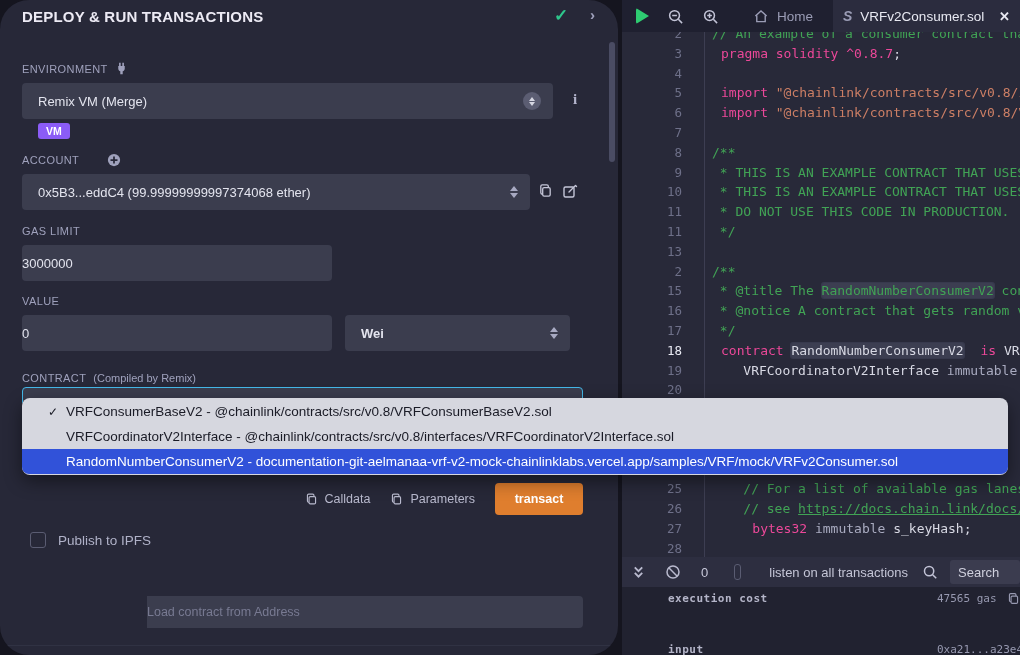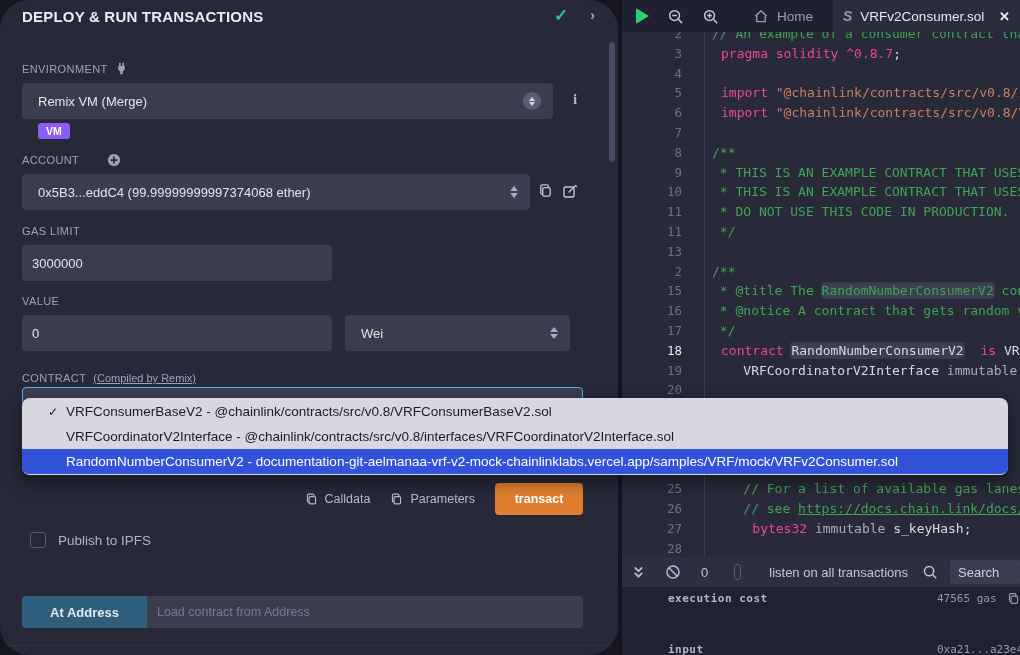--- a/index.html
+++ b/index.html
@@ -9,21 +9,21 @@
   
   .left-panel { position:absolute; left:0; top:0; width:618px; height:655px; background:#272838; overflow:hidden;border-radius:29px; }
   .panel-header { position:absolute; left:0; top:0; width:100%; height:34px; }
   .panel-title { position:absolute; left:22px; top:8px; font-size:15px; font-weight:700; color:#eceaf4; letter-spacing:.2px; }
   .hdr-check { position:absolute; left:554px; top:5px; color:#2ec78c; font-size:17px; font-weight:700; }
   .hdr-chev { position:absolute; left:590px; top:6px; color:#9fa1bc; font-size:15px; font-weight:700; cursor:pointer; }
 
   .fieldlabel { position:absolute; left:22px; font-size:11px; color:#9fa1bc; letter-spacing:.4px; display:flex; align-items:center; gap:7px; }
   .ctl { position:absolute; background:#3b3d4e; border-radius:4px; color:#e3e4ee; font-size:13px; display:flex; align-items:center; }
   .select { cursor:pointer; padding:0 12px 0 16px; justify-content:space-between; }
-  .textinput { border:none; outline:none; padding:0 10px; font-family:"Liberation Sans",sans-serif; }
+  .textinput { border:none; outline:none; padding:0 0; font-family:"Liberation Sans",sans-serif; }
   input.textinput::placeholder { color:#787a92; }
 
   .stepper { display:flex; flex-direction:column; align-items:center; gap:2px; }
   .stepper i { width:0; height:0; border-left:4px solid transparent; border-right:4px solid transparent; }
   .stepper .up { border-bottom:5px solid #a8aac2; }
   .stepper .dn { border-top:5px solid #a8aac2; }
   .stepper-circle { width:18px; height:18px; border-radius:50%; background:#5b5d72; display:flex; flex-direction:column; align-items:center; justify-content:center; gap:1px; }
   .stepper-circle i { width:0; height:0; border-left:3px solid transparent; border-right:3px solid transparent; }
   .stepper-circle .up { border-bottom:4px solid #d6d7e2; }
   .stepper-circle .dn { border-top:4px solid #d6d7e2; }
@@ -152,31 +152,31 @@
 
     <div class="fieldlabel" style="top:225px;">
       <span>GAS LIMIT</span>
     </div>
     <input class="ctl textinput" style="left: 22px; top: 245px; width: 310px; height: 36px;" value="3000000">
 
     <div class="fieldlabel" style="top:295px;">
       <span>VALUE</span>
     </div>
     <input class="ctl textinput" style="left: 22px; top: 315px; width: 310px; height: 36px;" value="0">
-    <div class="ctl select" style="left:345px; top:315px; width:225px; height:36px;">
+    <div class="ctl select" style="left:345px; top:315px; width:225px; height:36px;font-weight:bold;">
       <span>Wei</span>
       <span class="stepper">
           <i class="up"></i>
           <i class="dn"></i>
         </span>
     </div>
 
     <div class="fieldlabel" style="top:372px;">
       <span>CONTRACT</span>
-      <span style="text-transform:none; letter-spacing:0;text-decoration:underline;">(Compiled by Remix)</span>
+      <span style="text-transform:none; letter-spacing:0;">(Compiled by Remix)</span>
     </div>
 
     <div class="action-row">
       <span class="mini-action">
         <svg width="13" height="14" viewBox="0 0 16 16" fill="none" stroke="#b9bace" stroke-width="1.4">
             <rect x="5" y="5" width="8" height="9" rx="1.5"></rect>
             <path d="M11 5V3.5A1.5 1.5 0 0 0 9.5 2H4.5A1.5 1.5 0 0 0 3 3.5v7A1.5 1.5 0 0 0 4.5 12H5"></path>
           </svg>
         <span>Calldata</span>
       </span>
@@ -189,21 +189,20 @@
       </span>
       <button class="transact-btn">transact</button>
     </div>
 
     <label class="publish-row">
       <input type="checkbox" class="cbox" style="">
       <span>Publish to IPFS</span>
     </label>
 
 
-    <button class="ataddr-btn">At Address</button>
     <input class="ctl textinput ataddr-input" placeholder="Load contract from Address" style="">
 
     <div class="bottom-divider"></div>
     <div class="scroll-thumb"></div>
   </section>
 
   <section class="editor-panel">
     <div class="tabbar">
       <span class="play-icon"></span>
       <span class="tb-icon">

